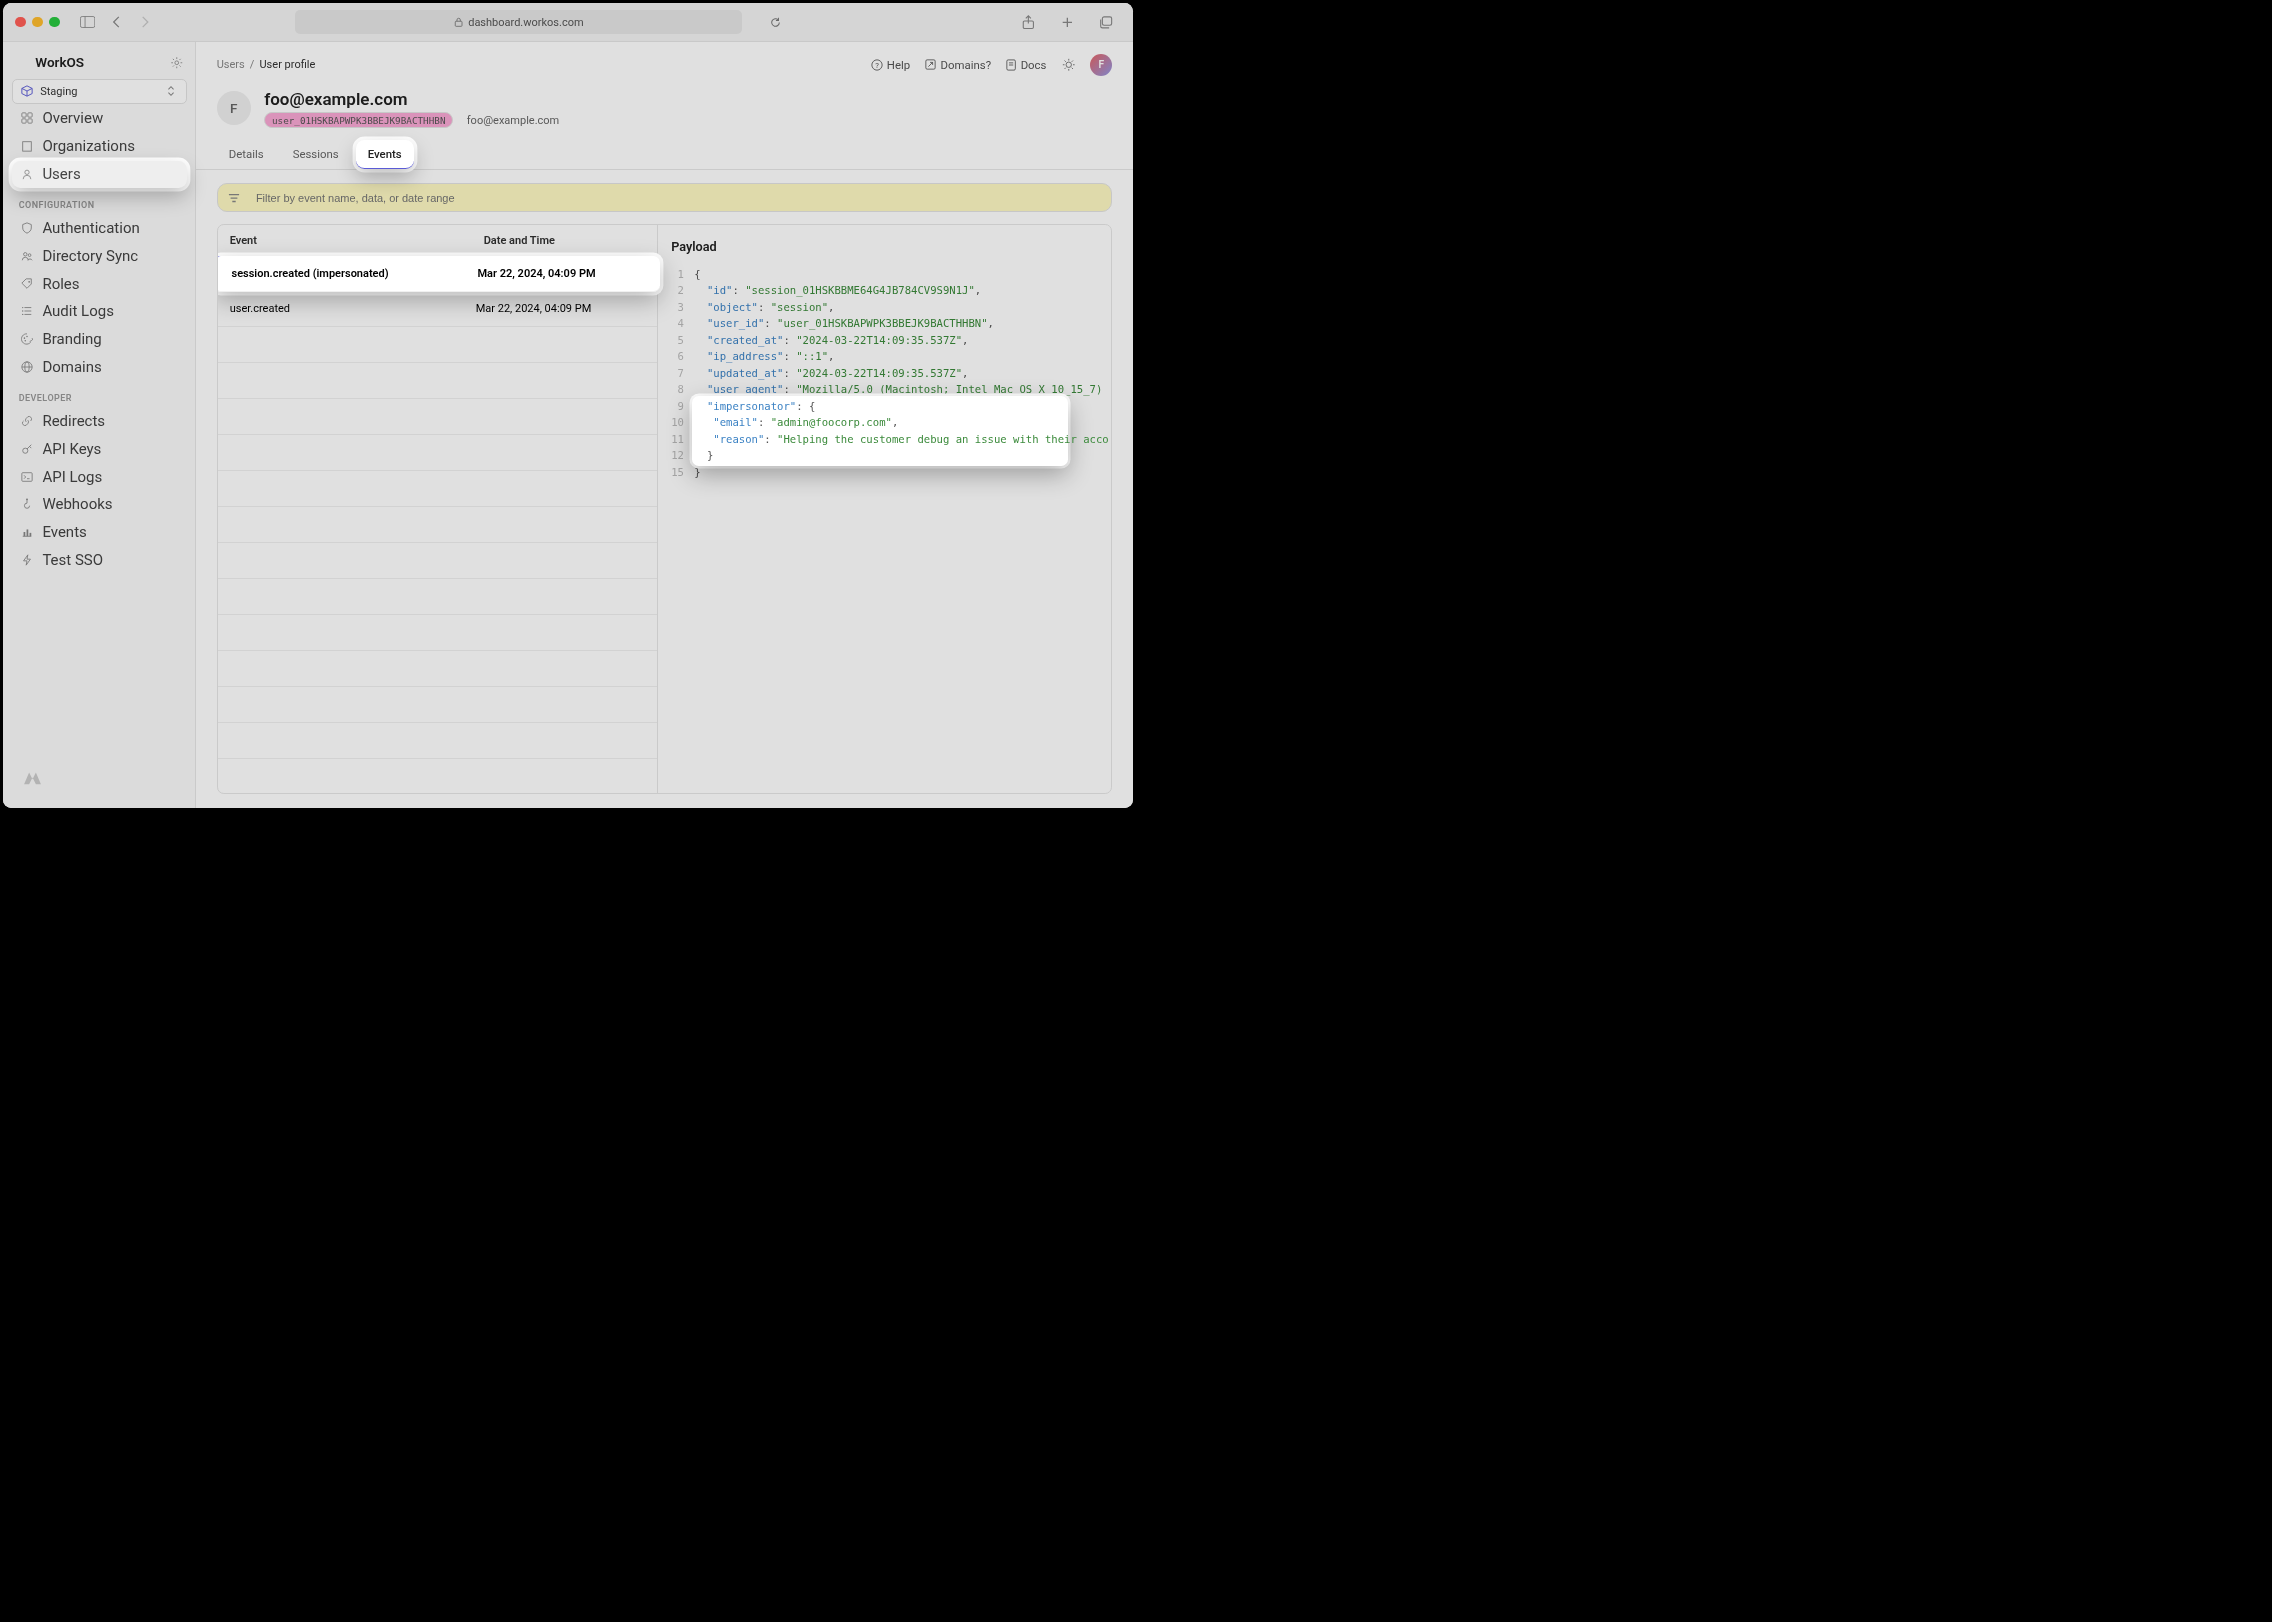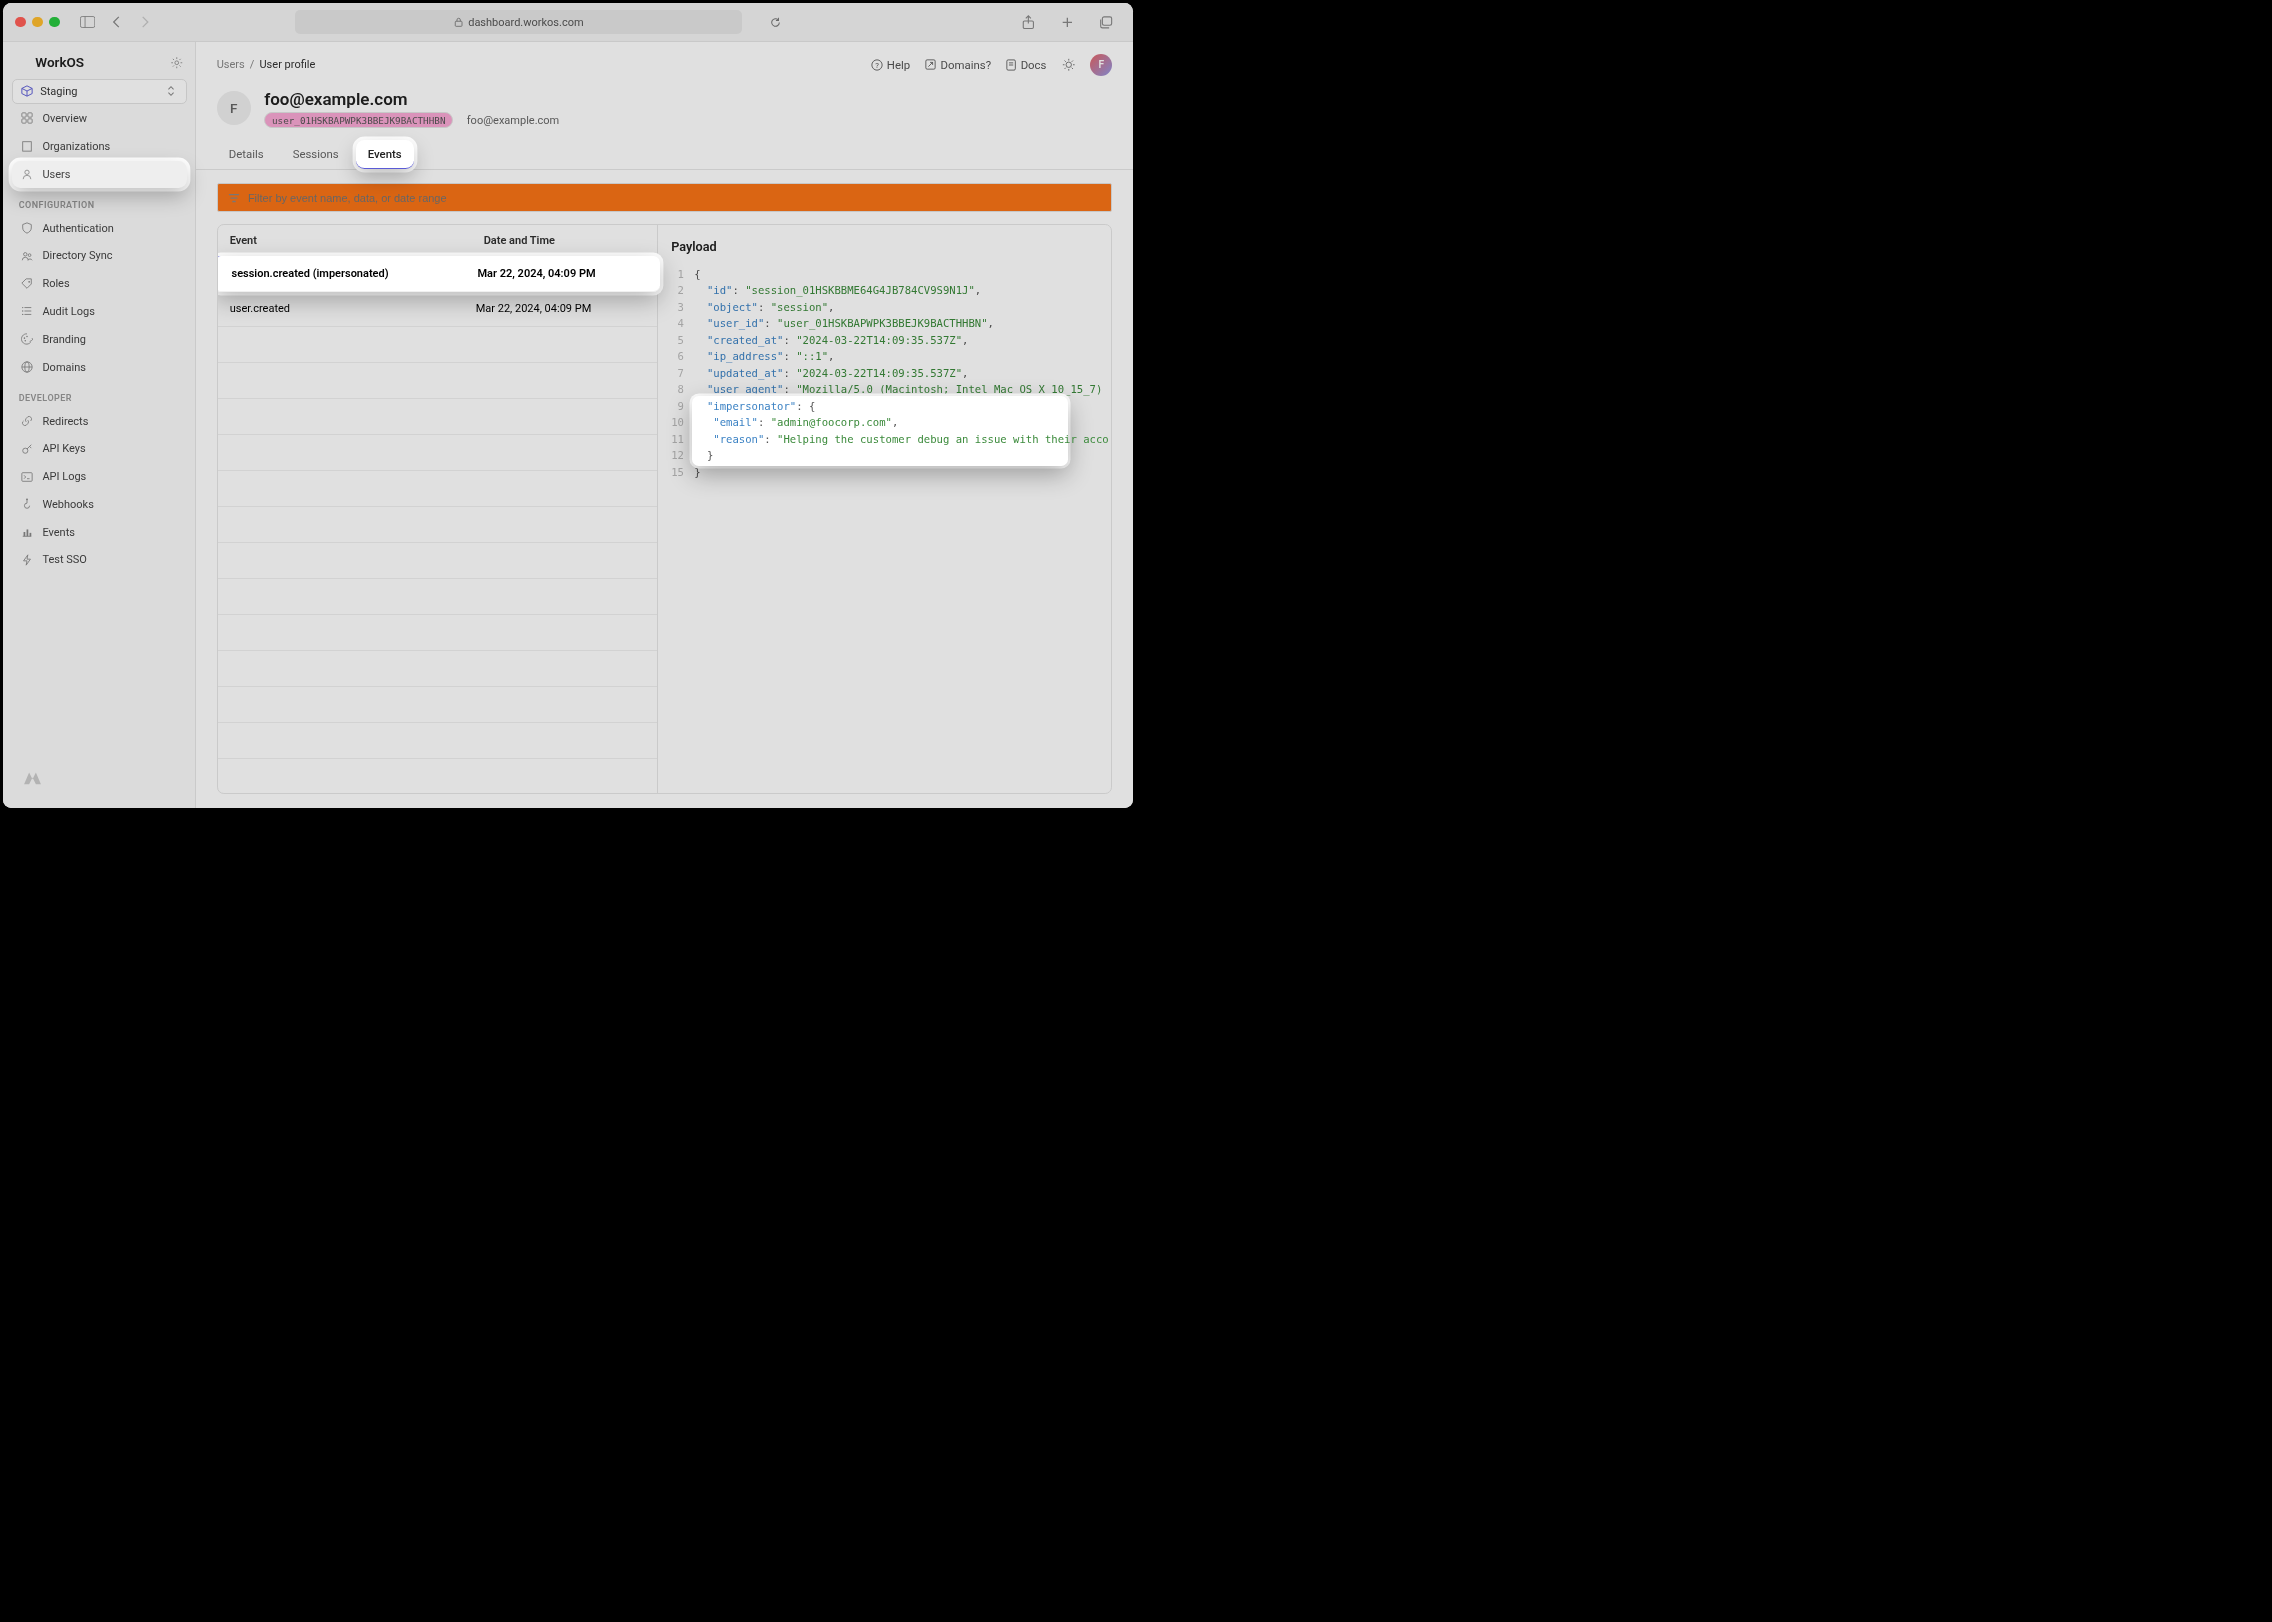--- a/index.html
+++ b/index.html
@@ -82,21 +82,21 @@
   margin-bottom: 0;
 }
 .env-selector .cube { color: #5b5bd6; margin-right: 6.8px; }
 .env-selector .chev { margin-left: auto; color: #888; }
 .nav-item {
   display: flex;
   align-items: center;
   height: 27px;
   padding: 0 8.5px;
   border-radius: 5.1px;
-  font-size: 11px;
+  font-size: 15px;
   color: #444;
   gap: 8.5px;
   margin: 0.8px 0;
 }
 .nav-item .nav-icon { width: 13.5px; display:flex; justify-content:center; color:#888; }
 .nav-item.active {
   background: #eeeeee;
   position: relative;
   z-index: 200;
   box-shadow: 0 8.5px 20.3px rgba(0,0,0,0.25), 0 0 0 3.4px #fff;
@@ -145,23 +145,23 @@
   padding: 6.8px 12px; font-size: 11.4px; color:#666; border-radius: 6.8px 6.8px 0 0;
 }
 .tab.active {
   color:#222; font-weight:500; background:#fff; border-bottom: 1.7px solid #5b5bd6;
   position: relative; z-index: 200;
   box-shadow: 0 8.5px 20.3px rgba(0,0,0,0.25), 0 0 0 3.4px #fff;
   border-radius: 8.5px;
 }
 .content { padding: 13.5px 20.3px; display:flex; flex-direction:column; gap: 12px; flex:1; overflow:hidden; }
 .filter-bar {
-  border: 0.8px solid #e3e3e3; border-radius: 2px; height: 29px;
-  display:flex; align-items:center; padding: 0 10.2px; gap:8px;
-  background:#f97316;
+  border: 0.8px solid #e3e3e3; border-radius: 10px; height: 29px;
+  display:flex; align-items:center; padding: 0 10.2px; gap:16px;
+  background:#fef9c3;
 }
 .filter-input {
   border:none; outline:none; flex:1; font-size:11px; background:transparent; color:#333;
 }
 .panel-row { display:flex; gap:0; border:0.8px solid #e6e6e6; border-radius:6.8px; flex:1; overflow:hidden; }
 .events-col { flex: 0 0 440px; border-right:0.8px solid #e6e6e6; display:flex; flex-direction:column; }
 .payload-col { flex: 1; padding: 13.5px 0 13.5px 13.5px; overflow:hidden; }
 .tbl-head { display:flex; padding: 8.5px 12px; font-size:11px; font-weight:600; color:#333; border-bottom:0.8px solid #eee;gap:8px; }
 .col-event { flex: 0 0 246px; }
 .col-date { flex: 1; }

